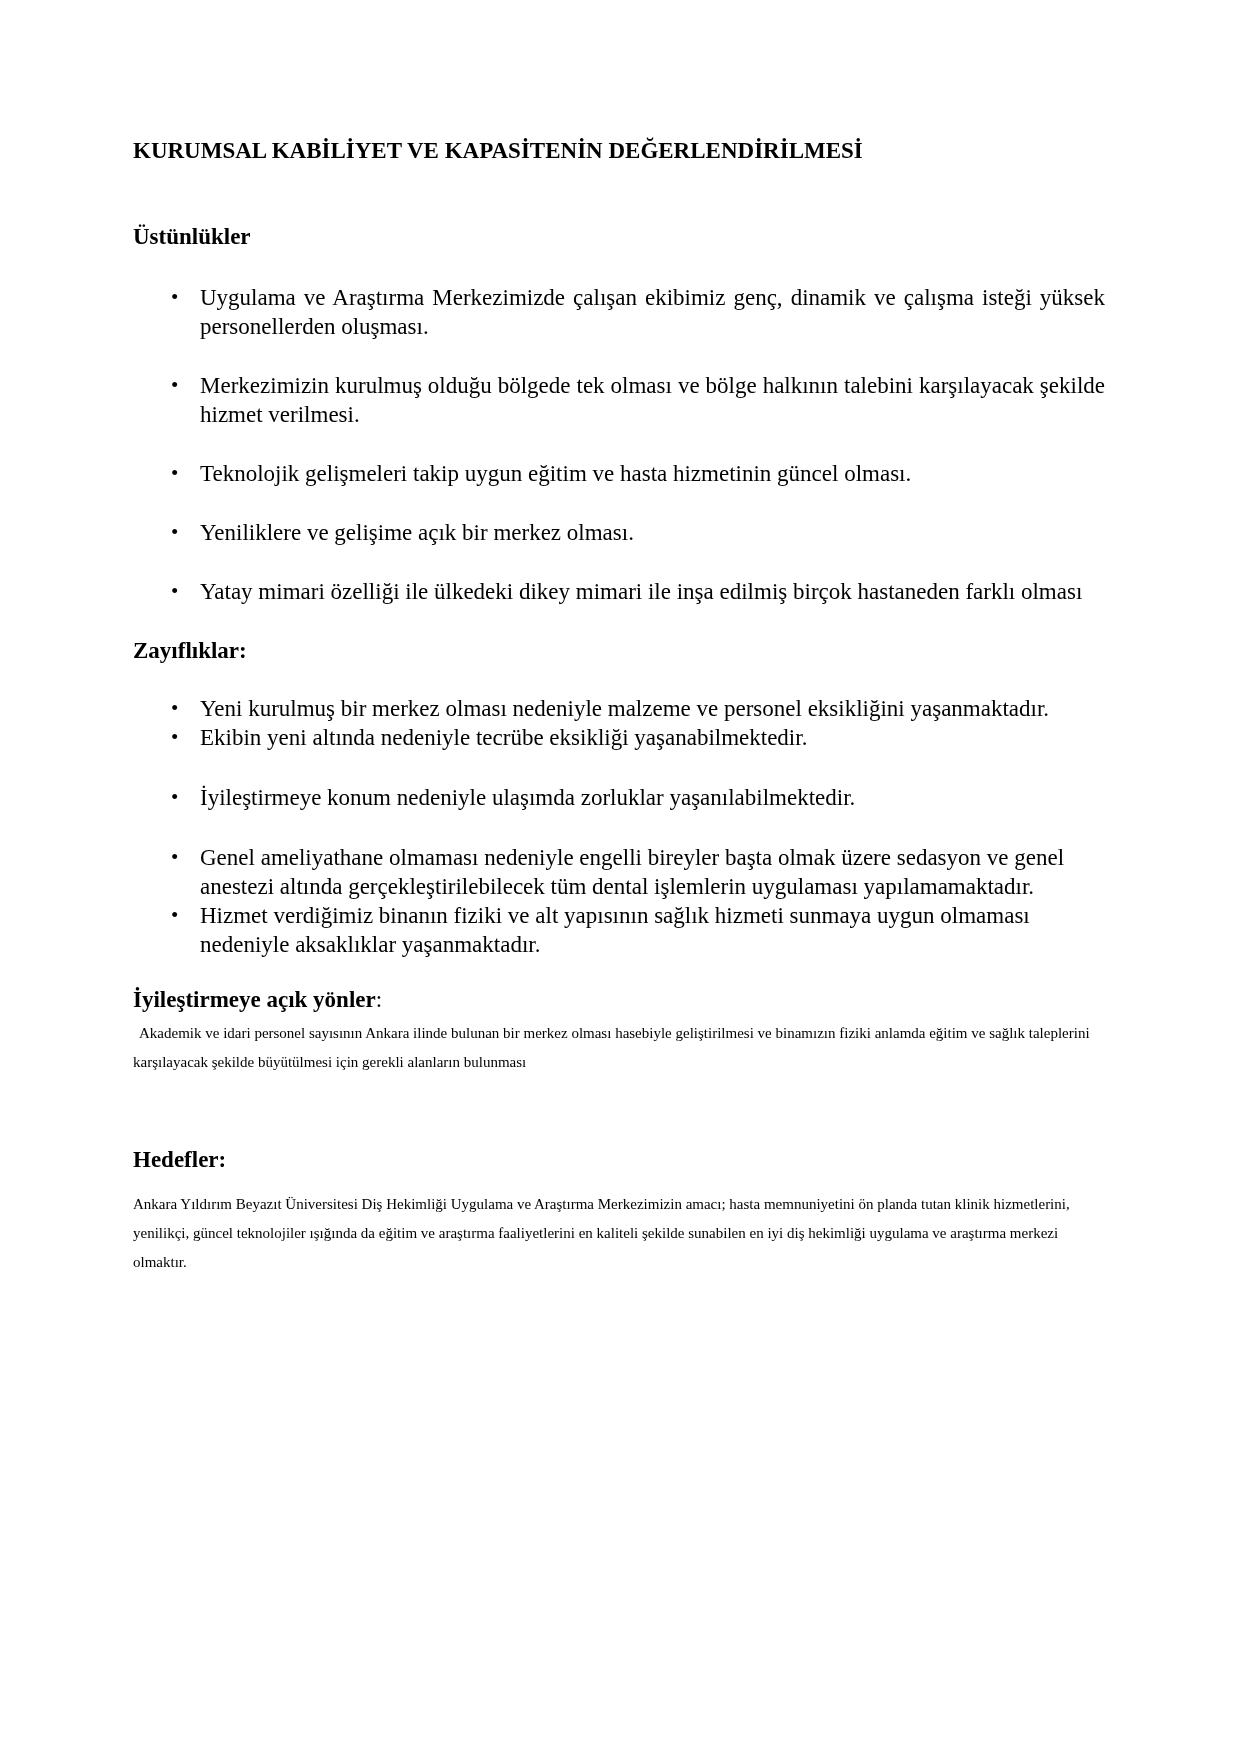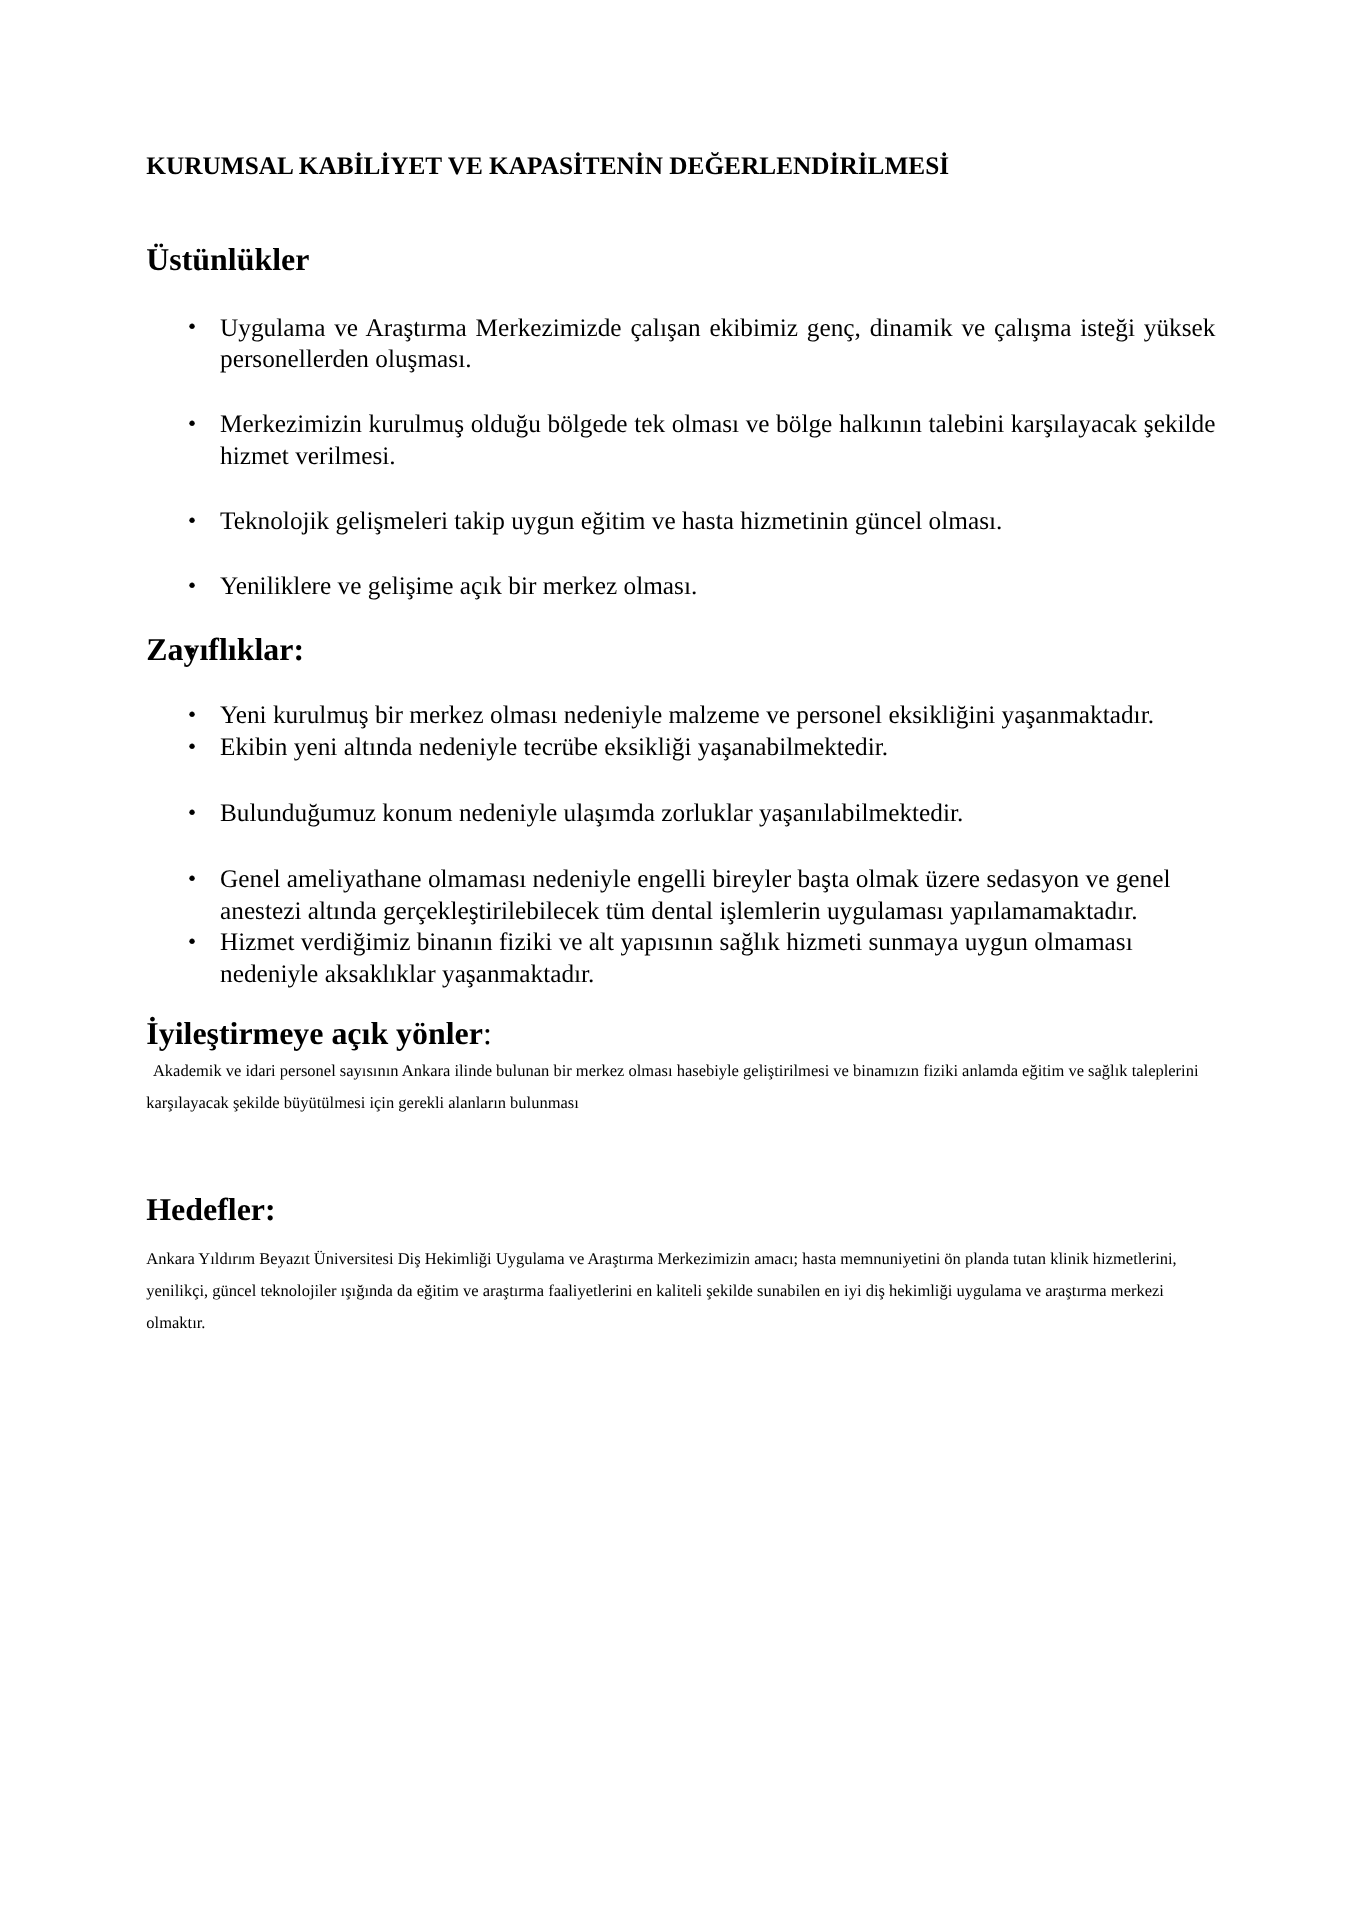--- a/index.html
+++ b/index.html
@@ -21,21 +21,21 @@
     padding: 136px 136px 0 133px;
     background: #ffffff;
   }
   .doc-title {
     font-size: 23px;
     font-weight: bold;
     line-height: 29px;
     margin: 0;
   }
   .section-heading {
-    font-size: 29px;
+    font-size: 23px;
     font-weight: bold;
     line-height: 29px;
     margin: 0;
   }
   .h-strengths   { margin-top: 57px; }
   .h-weaknesses  { margin-top: 28px; }
   .h-improve     { margin-top: 26px; }
   .h-goals       { margin-top: 68px; }
   .h-improve .colon { font-weight: normal; }
 
@@ -94,37 +94,38 @@
     <li>
       <span class="marker">•</span>
       <span>Teknolojik gelişmeleri takip uygun eğitim ve hasta hizmetinin güncel olması.</span>
     </li>
     <li>
       <span class="marker">•</span>
       <span>Yeniliklere ve gelişime açık bir merkez olması.</span>
     </li>
     <li class="gap-lg jst">
       <span class="marker">•</span>
+      <span>Yatay mimari özelliği ile ülkedeki dikey mimari ile inşa edilmiş birçok hastaneden farklı olması</span>
     </li>
   </ul>
 
   <h2 class="section-heading h-weaknesses">Zayıflıklar:</h2>
 
   <ul class="doc-list weaknesses">
     <li>
       <span class="marker">•</span>
       <span>Yeni kurulmuş bir merkez olması nedeniyle malzeme ve personel eksikliğini yaşanmaktadır.</span>
     </li>
     <li>
       <span class="marker">•</span>
       <span>Ekibin yeni altında nedeniyle tecrübe eksikliği yaşanabilmektedir.</span>
     </li>
     <li class="gap-md">
       <span class="marker">•</span>
-      <span>Bulunduğumuz konum nedeniyle ulaşımda zorluklar yaşanılabilmektedir.</span>
+      <span>İyileştirmeye konum nedeniyle ulaşımda zorluklar yaşanılabilmektedir.</span>
     </li>
     <li class="gap-md">
       <span class="marker">•</span>
       <span>Genel ameliyathane olmaması nedeniyle engelli bireyler başta olmak üzere sedasyon ve genel anestezi altında gerçekleştirilebilecek tüm dental işlemlerin uygulaması yapılamamaktadır.</span>
     </li>
     <li>
       <span class="marker">•</span>
       <span>Hizmet verdiğimiz binanın fiziki ve alt yapısının sağlık hizmeti sunmaya uygun olmaması nedeniyle aksaklıklar yaşanmaktadır.</span>
     </li>
   </ul>

